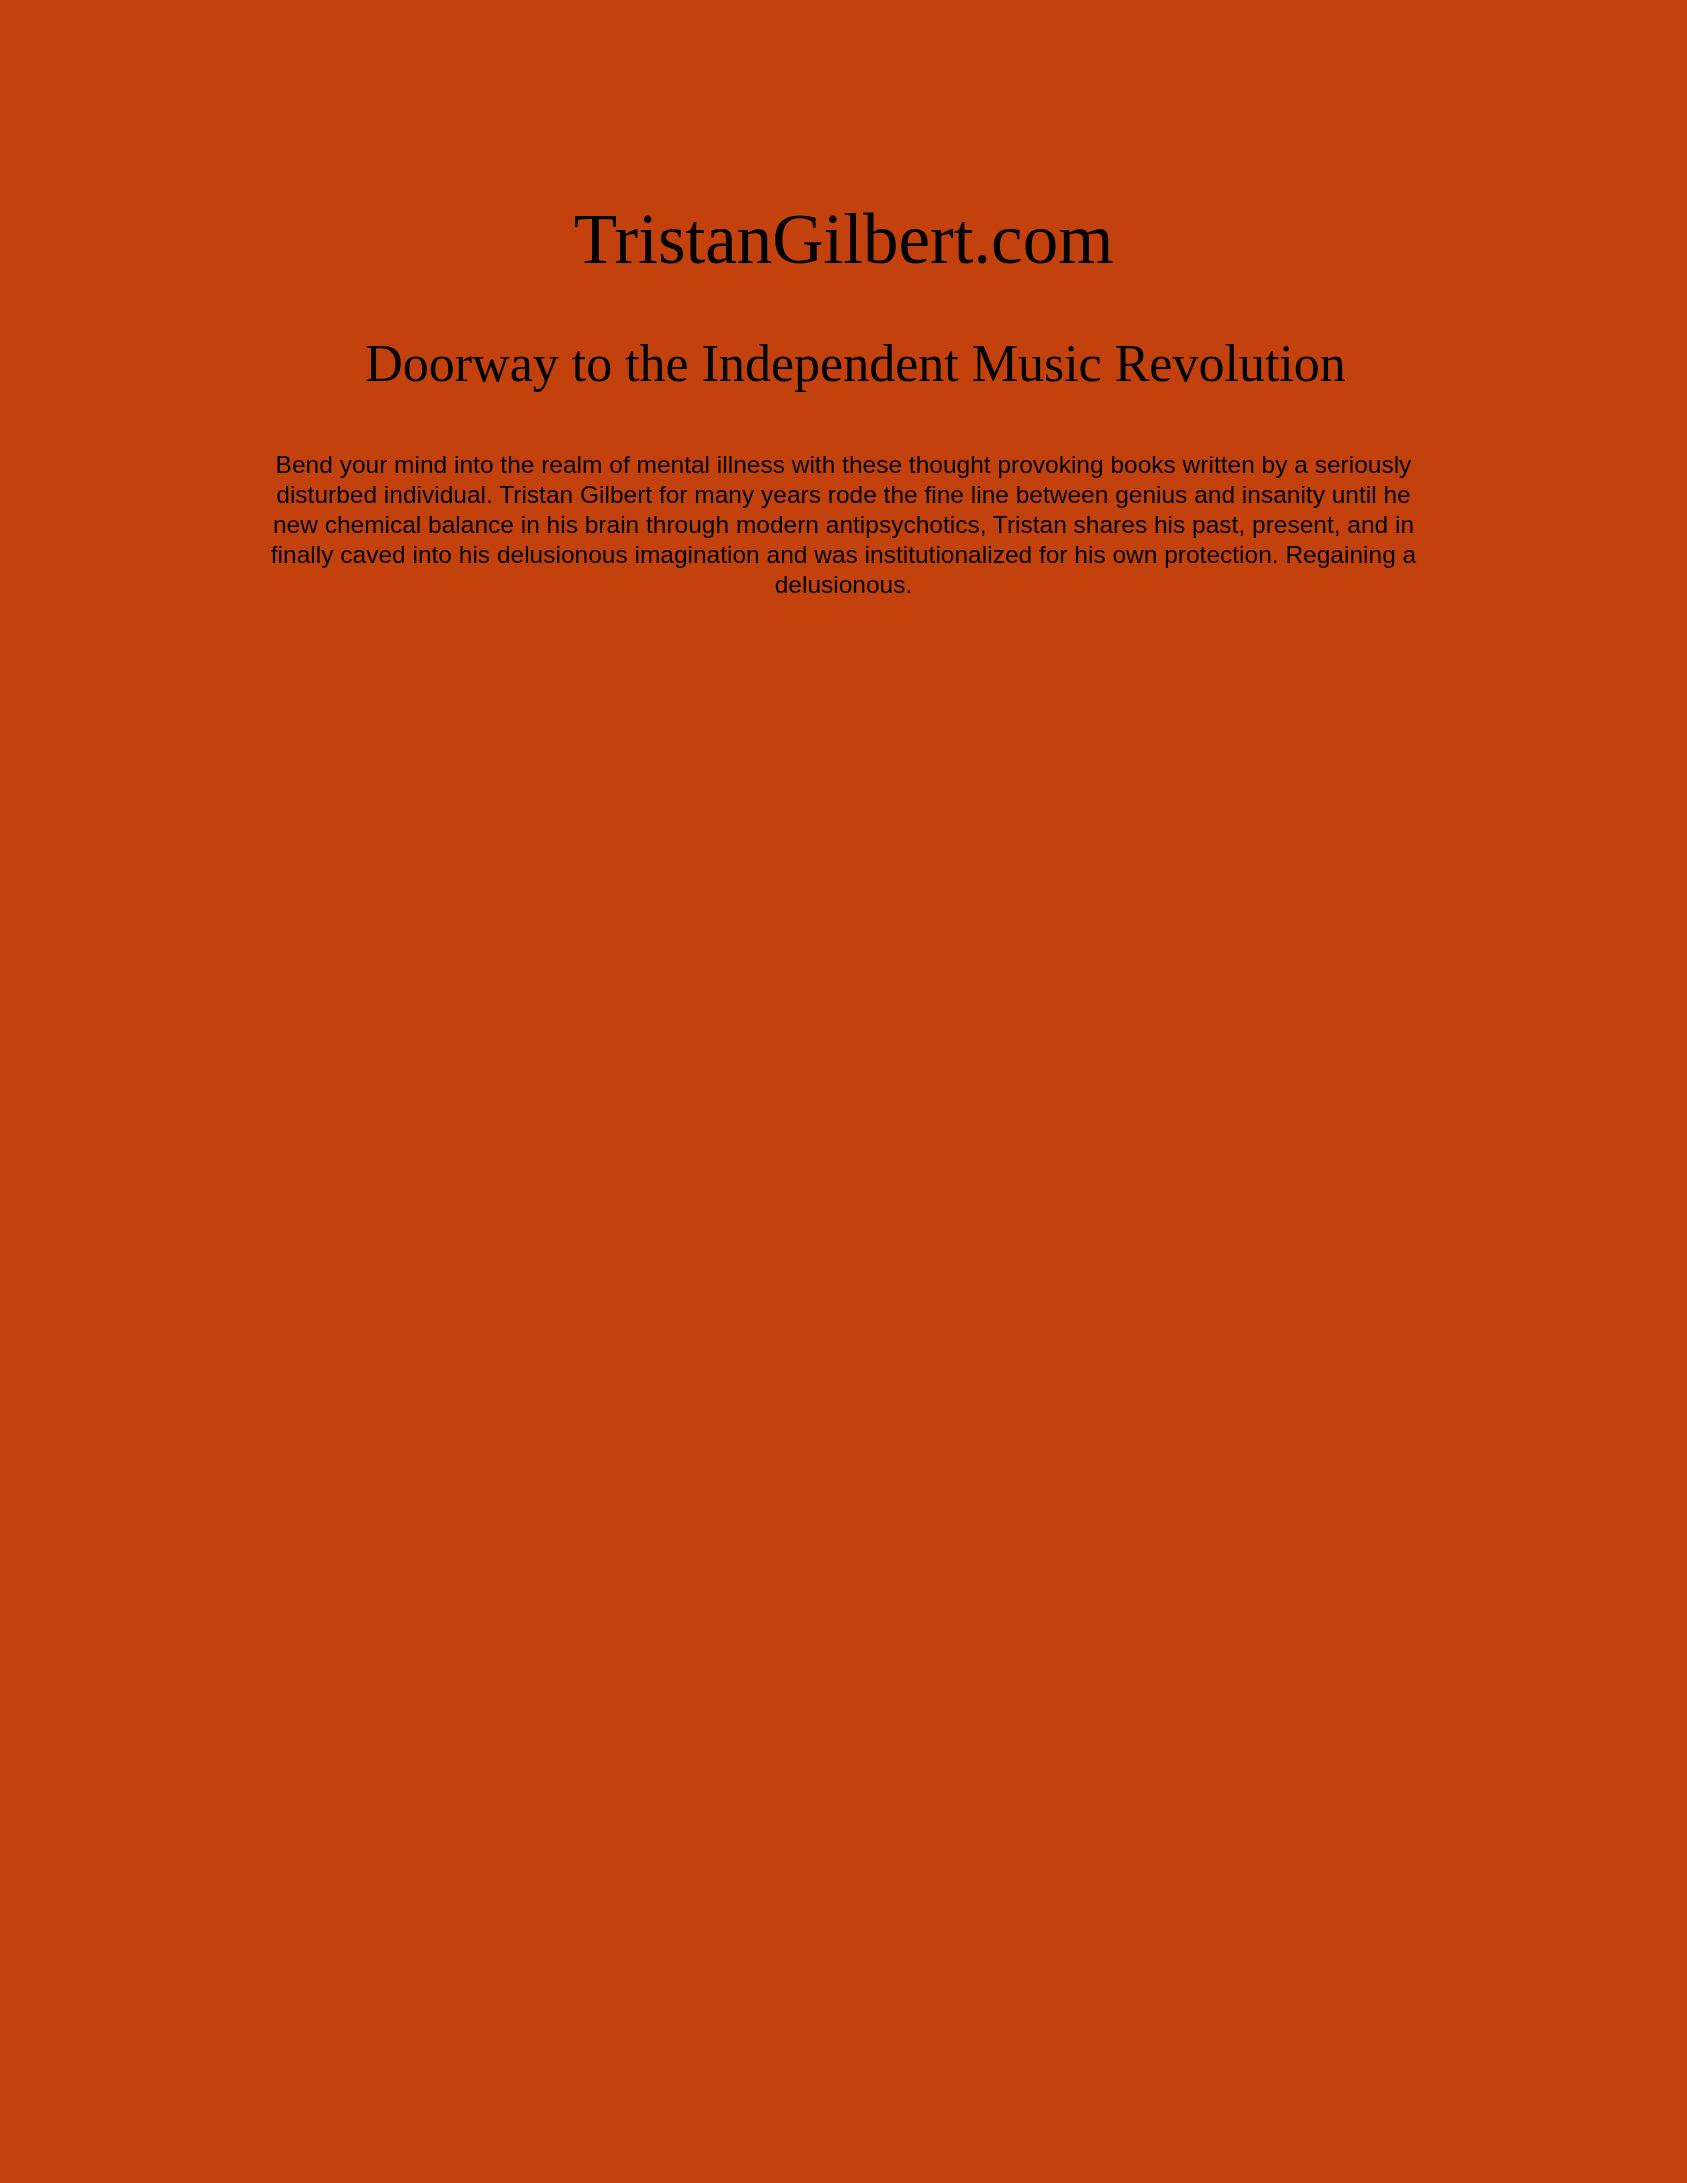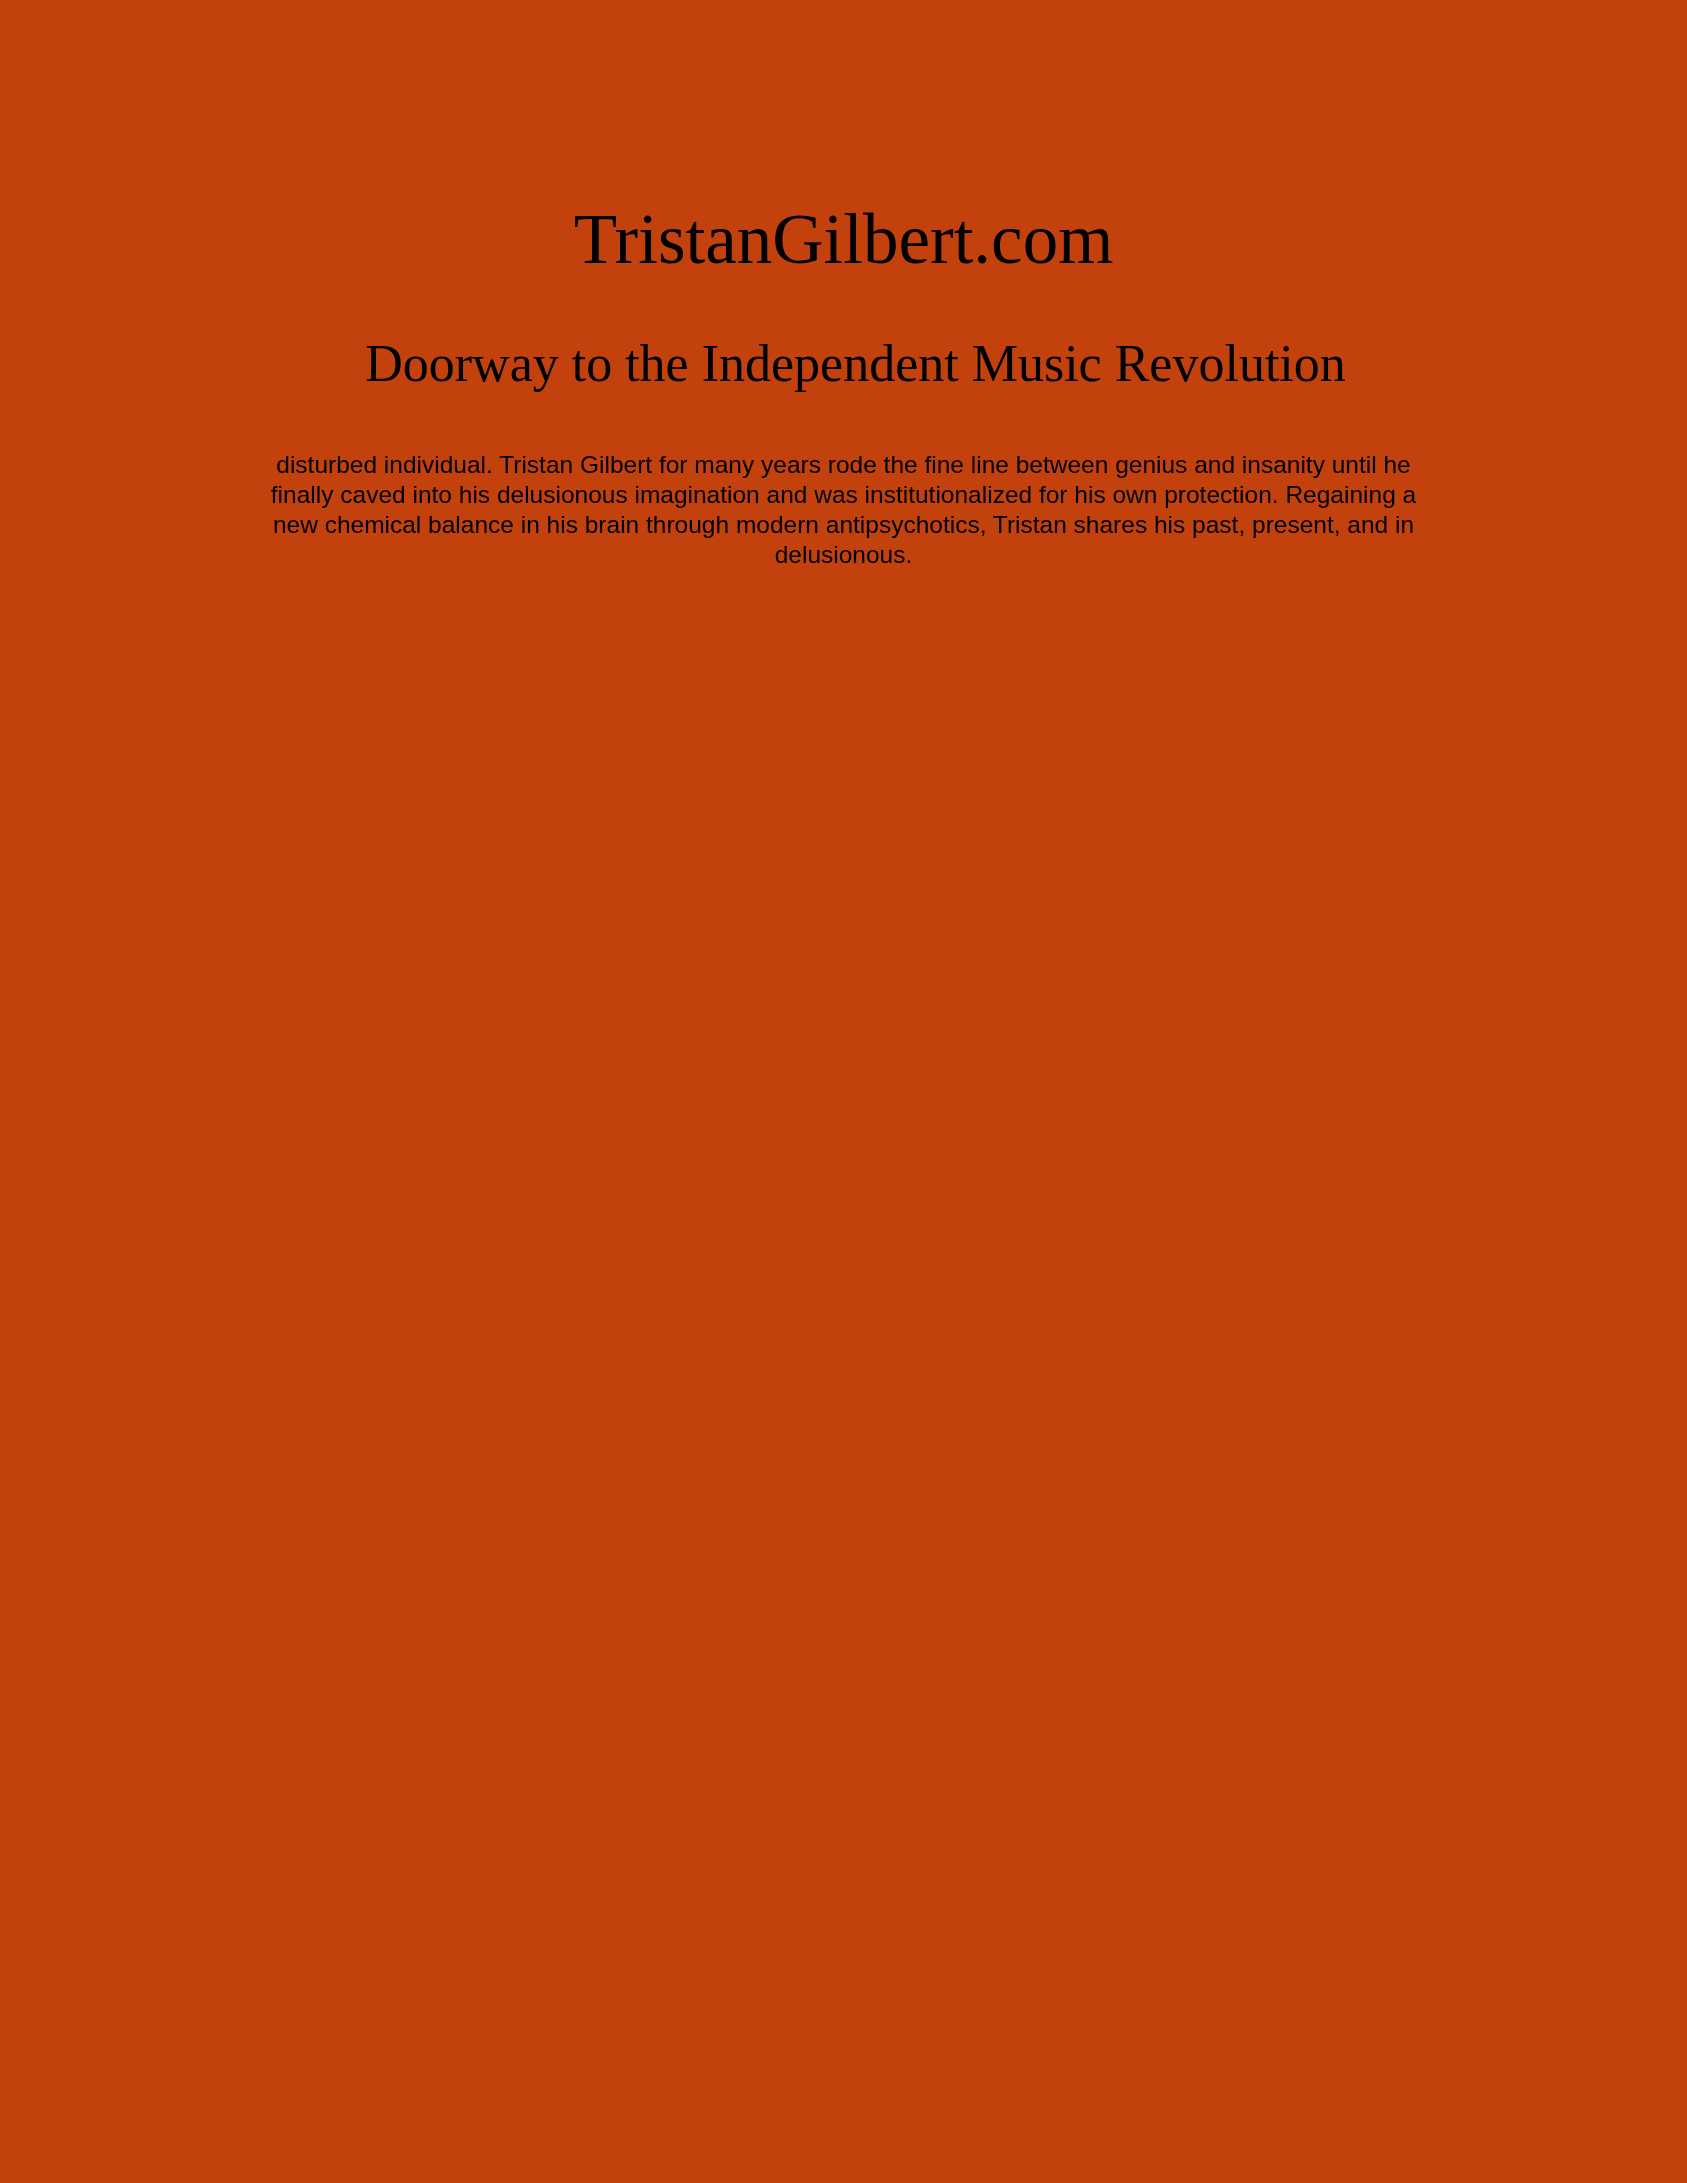--- a/index.html
+++ b/index.html
@@ -52,20 +52,21 @@
 </head>
 <body>
 
 <div class="page">
 
   <h1 class="site-title">TristanGilbert.com</h1>
 
   <h2 class="site-tagline">Doorway to the Independent Music Revolution</h2>
 
   <div class="intro">
+    <div class="intro-line">Bend your mind into the realm of mental illness with these thought provoking books written by a seriously</div>
     <div class="intro-line">disturbed individual. Tristan Gilbert for many years rode the fine line between genius and insanity until he</div>
+    <div class="intro-line">new chemical balance in his brain through modern antipsychotics, Tristan shares his past, present, and in</div>
     <div class="intro-line">finally caved into his delusionous imagination and was institutionalized for his own protection. Regaining a</div>
-    <div class="intro-line">new chemical balance in his brain through modern antipsychotics, Tristan shares his past, present, and in</div>
     <div class="intro-line">delusionous.</div>
   </div>
 
 </div>
 
 
 </body></html>

